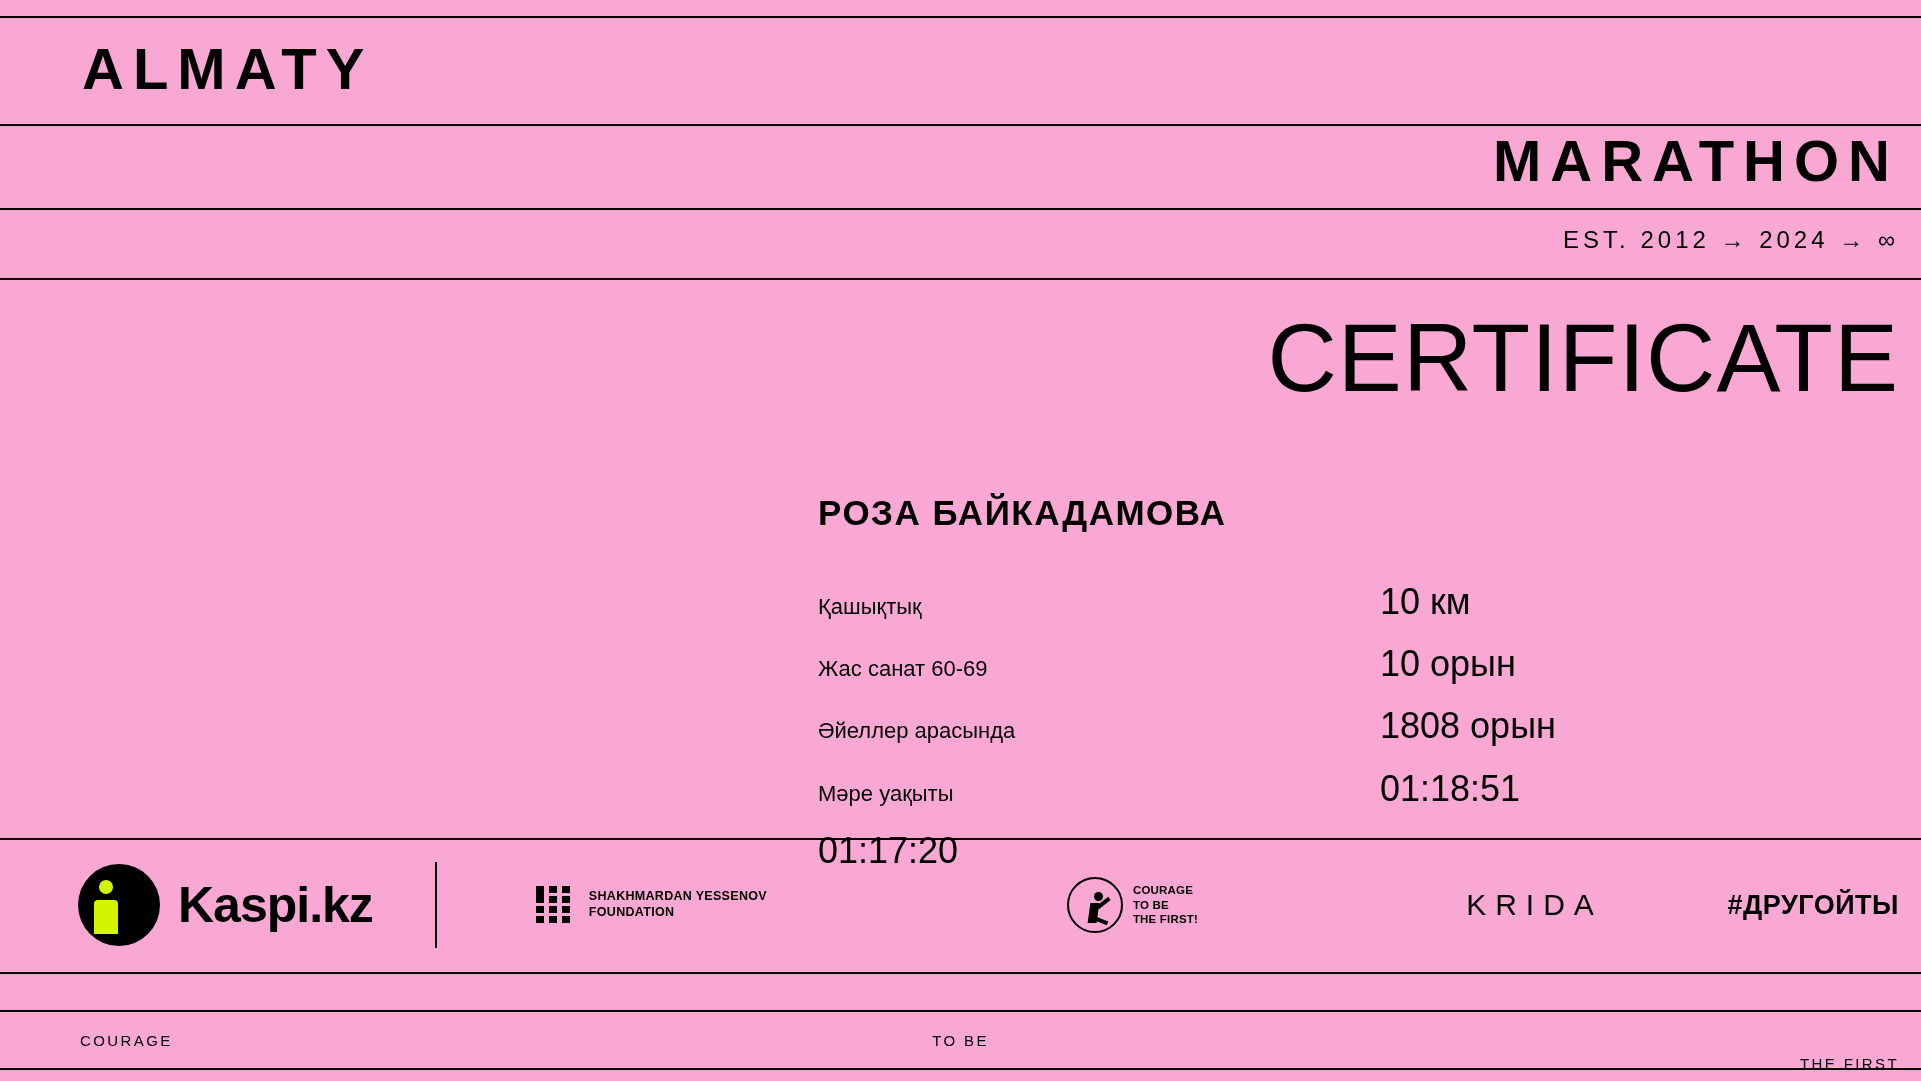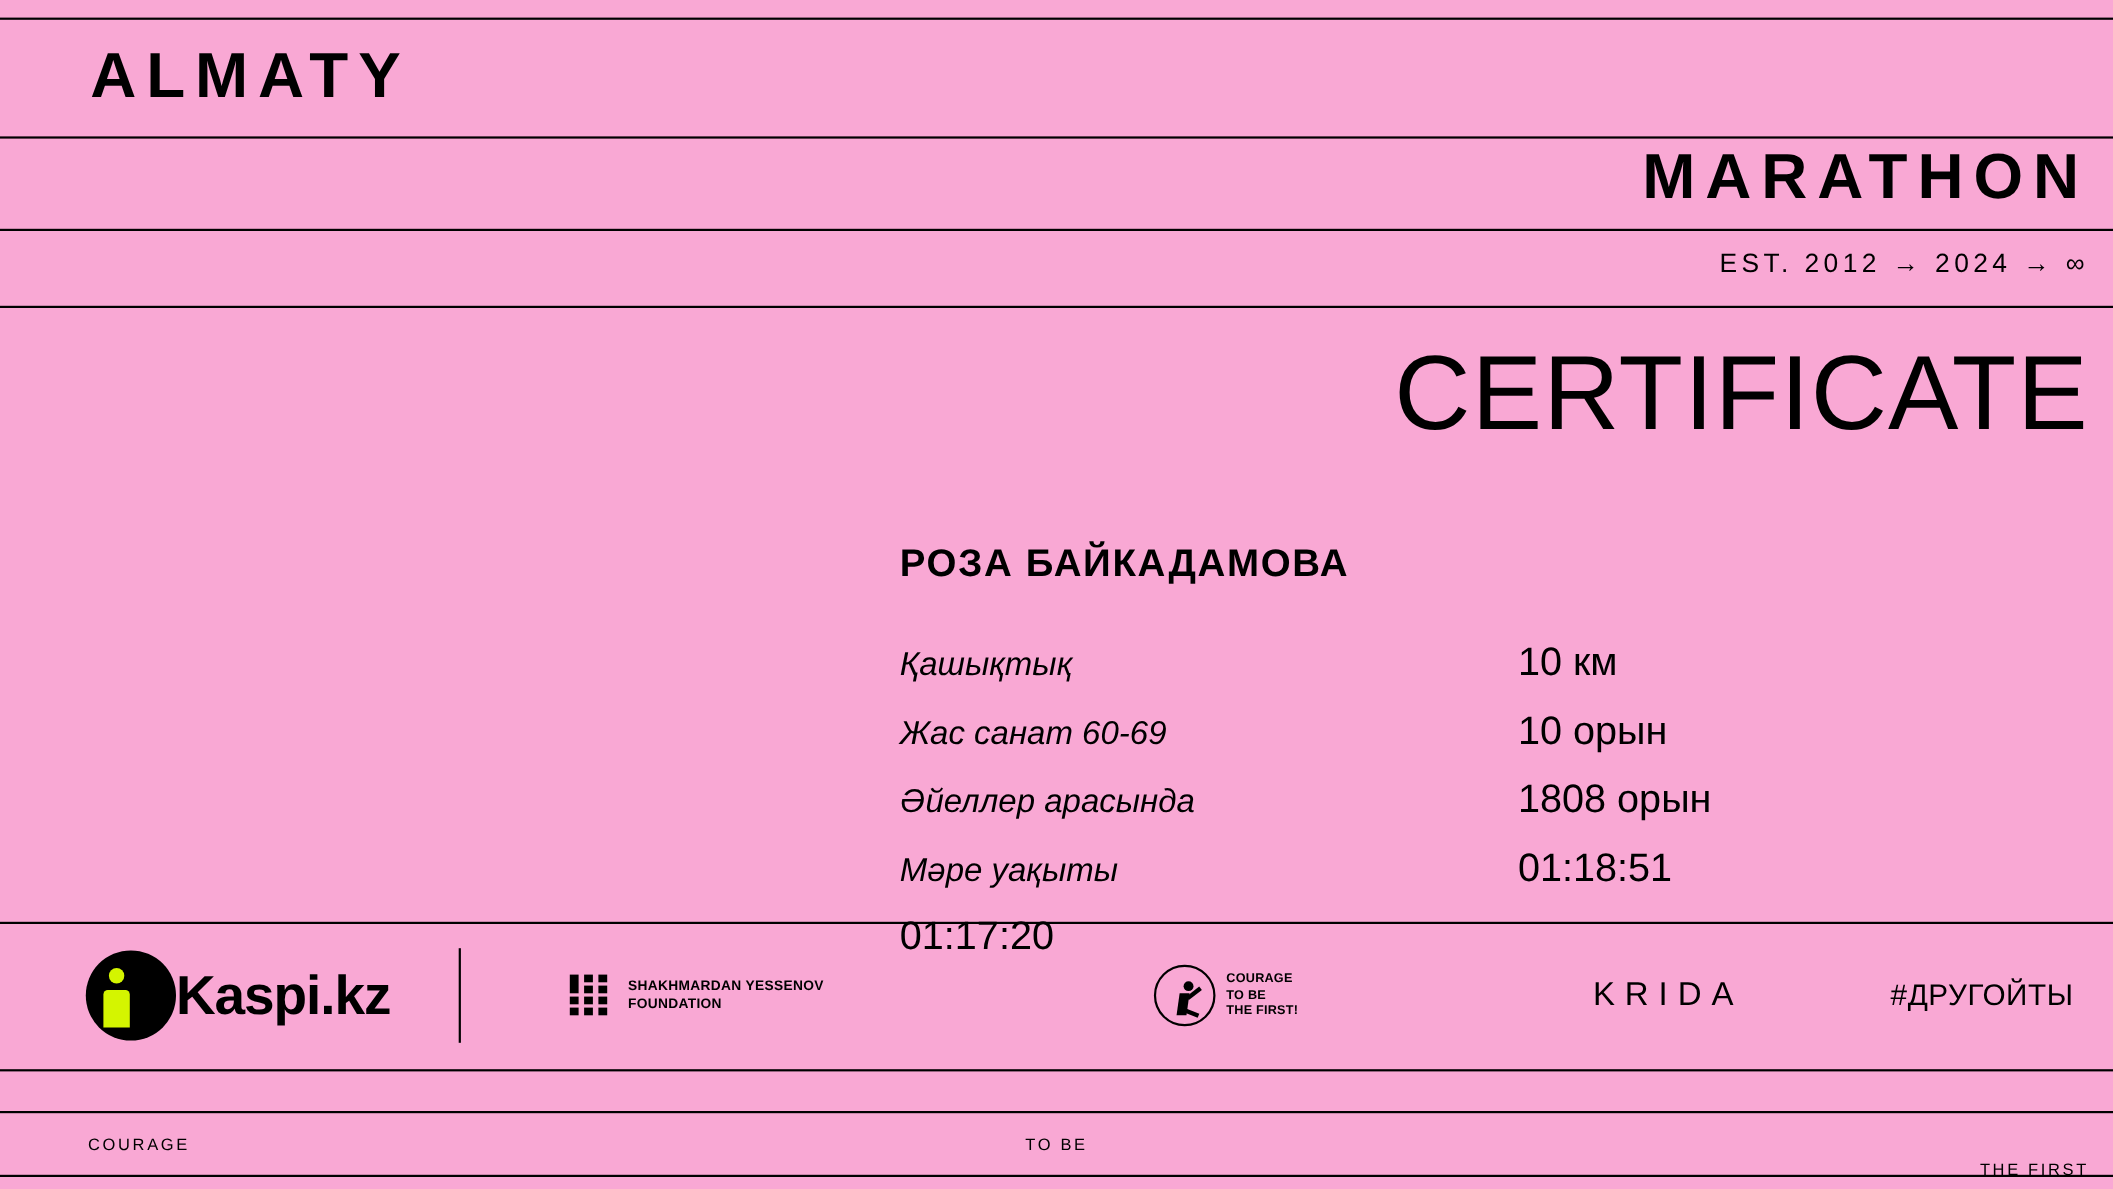--- a/index.html
+++ b/index.html
@@ -96,24 +96,23 @@
     top: 578px;
     width: 800px;
   }
   .row {
     display: flex;
     align-items: baseline;
     margin-bottom: 14px;
   }
   .row .label {
     width: 562px;
-    font-size: 30px;
+    font-size: 22px;
     font-weight: 400;
     line-height: 1.34;
-    font-style: italic;
   }
   .row .value {
     font-size: 36px;
     font-weight: 400;
     line-height: 1.34;
   }
 
   
   .sponsors {
     position: absolute;
@@ -154,21 +153,21 @@
     top: 36px;
     width: 24px;
     height: 34px;
     background: #d4f500;
     border-radius: 4px 4px 0 0;
   }
   .kaspi-word {
     font-size: 50px;
     font-weight: 700;
     letter-spacing: -1px;
-    margin-left: 0;
+    margin-left: 18px;
   }
   .divider {
     width: 2px;
     height: 86px;
     background: #000;
     margin-left: 62px;
   }
 
   .yessenov {
     display: flex;
@@ -243,23 +242,23 @@
   }
 
   .krida {
     margin-left: 268px;
     font-size: 30px;
     font-weight: 500;
     letter-spacing: 9px;
   }
   .drugoity {
     position: absolute;
-    right: 36px;
+    right: 22px;
     font-size: 27px;
-    font-weight: 400;
+    font-weight: 700;
     letter-spacing: 0.5px;
   }
 
   
   .footer {
     position: absolute;
     left: 0;
     top: 1012px;
     width: 1921px;
     height: 56px;

